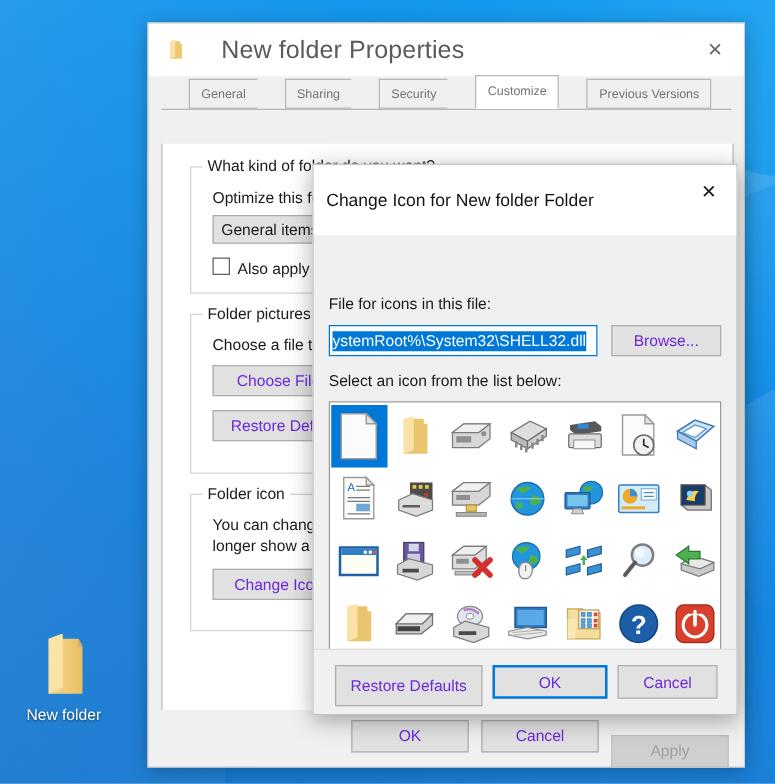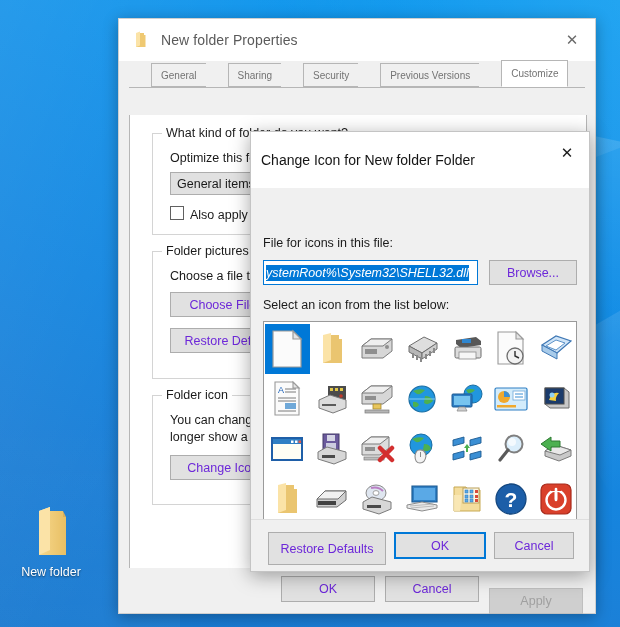--- a/index.html
+++ b/index.html
@@ -66,21 +66,21 @@
     box-shadow: 0 3px 14px rgba(0,0,0,0.30);
   }
   #props-titlebar {
     height: 42px; background: #ffffff;
     display: flex; align-items: center;
     padding-left: 12px;
     position: relative;
   }
   #props-title-icon { width: 20px; height: 20px; margin-right: 10px; }
   #props-title-text {
-    font-size: 14px; color: #5a5a5a; letter-spacing: .1px;
+    font-size: 20px; color: #5a5a5a; letter-spacing: .1px; margin-left: 16px;
   }
   #props-close {
     position: absolute; right: 0; top: 0;
     width: 46px; height: 42px;
     display: flex; align-items: center; justify-content: center;
     color: #6a6a6a; font-size: 15px; cursor: default;
   }
 
   
   #tabs {
@@ -189,21 +189,20 @@
     background: #ffffff;
     display: flex; align-items: center;
     padding: 0 2px;
     overflow: hidden;
   }
   #path-input .sel {
     background: #0078d7; color: #ffffff;
     font-size: 12.5px;
     padding: 1px 0px;
     white-space: nowrap;
-    font-style: italic;
   }
   #browse-btn {
     position: absolute; left: 238px; top: 72px;
     width: 88px; height: 25px;
   }
   #icon-list {
     position: absolute; left: 12px; top: 133px;
     width: 314px; height: 228px;
     background: #ffffff;
     border: 1px solid #9a9a9a;
@@ -286,22 +285,22 @@
         <path d="M5 3 L5 17 L9 15.5 L9 1.5 Z" fill="#fbe3a7"></path>
       </svg>
       <div id="props-title-text">New folder Properties</div>
       <div id="props-close">✕</div>
     </div>
 
     <div id="tabs">
       <div class="tab">General</div>
       <div class="tab">Sharing</div>
       <div class="tab">Security</div>
+      <div class="tab active">Customize</div>
       <div class="tab">Previous Versions</div>
-      <div class="tab active">Customize</div>
     </div>
 
     <div id="tab-panel">
 
       <div class="groupbox" style="left:22px; top:18px; width:415px; height:102px;">
         <div class="gb-title">What kind of folder do you want?</div>
       </div>
       <div class="gb-text" style="left:40px; top:35px;">Optimize this folder for:</div>
       <div class="combo" style="left:40px; top:57px; width:230px; height:23px;">General items</div>
       <div class="cbox" style="left:40px; top:91px;"></div>

